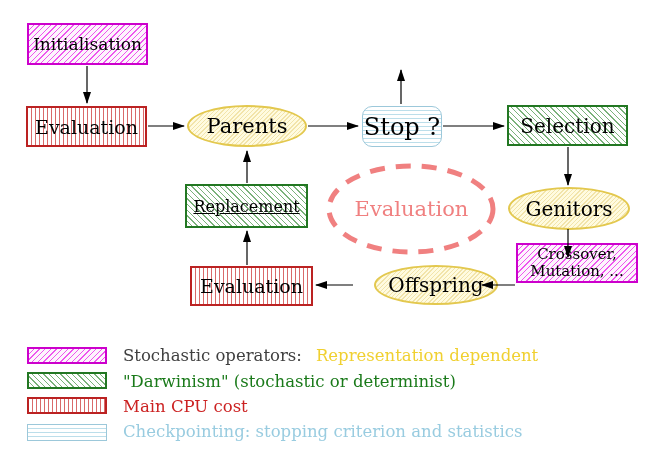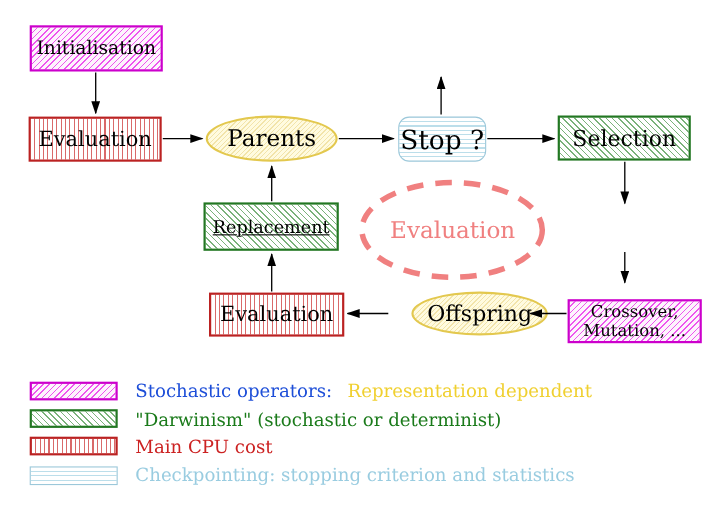--- a/index.html
+++ b/index.html
@@ -38,21 +38,21 @@
     background:repeating-linear-gradient(135deg, #fffbe0 0 2px, #f2e4aa 2px 3px);
   }
   .rounded { border-radius:10px; }
   #arrow-layer { position:absolute; left:0; top:0; width:662px; height:471px; pointer-events:none; }
   .generation-label {
     position:absolute; display:flex; align-items:center; justify-content:center;
     color:#f08080; font-size:21px;
   }
   .swatch { position:absolute; left:27px; width:76px; height:13px; }
   .legend-row { position:absolute; left:123px; font-size:16.5px; white-space:nowrap; }
-  .c-magenta { color:#1d4ed8; }
+  .c-magenta { color:#404040; }
   .c-yellow  { color:#f0d030;margin-top:36px; }
   .c-green   { color:#1a7a1a; }
   .c-red     { color:#cc2222; }
   .c-cyan    { color:#99cce0; }
   .gap-left  { margin-left:14px; }
 </style>
 </head>
 <body>
 
 <div id="canvas">
@@ -63,26 +63,27 @@
 
   <div class="node ellipse-yellow" style="left:187px;top:105px;width:116px;height:38px;font-size:21px;">Parents</div>
 
 
   <div class="node stripe-cyan rounded" style="left:362px;top:106px;width:78px;height:39px;font-size:24px;">Stop ?</div>
 
   <div class="node hatch-green" style="left:507px;top:105px;width:117px;height:37px;font-size:20px;">Selection</div>
 
   <div class="node hatch-green" style="left:185px;top:184px;width:119px;height:40px;font-size:16px;text-decoration:underline;">Replacement</div>
 
+  <div class="node ellipse-yellow" style="left:508px;top:187px;width:118px;height:39px;font-size:20px;">Genitors</div>
 
   <div class="node stripe-red" style="left:190px;top:266px;width:119px;height:36px;font-size:19px;">Evaluation</div>
 
   <div class="node ellipse-yellow" style="left:374px;top:265px;width:120px;height:36px;font-size:20px;">Offspring</div>
 
-  <div class="node hatch-magenta" style="left:516px;top:272px;width:118px;height:36px;font-size:15px;flex-direction:column;line-height:1.15;">
+  <div class="node hatch-magenta" style="left:516px;top:243px;width:118px;height:36px;font-size:15px;flex-direction:column;line-height:1.15;">
     <span>Crossover,</span>
     <span>Mutation, ...</span>
   </div>
 
   <div class="generation-label" style="left:328px;top:165px;width:167px;height:88px;">Evaluation</div>
 
   <svg id="arrow-layer" viewBox="0 0 662 471" xmlns="http://www.w3.org/2000/svg">
     <defs>
       <marker id="arr" markerWidth="12" markerHeight="8" refX="11" refY="4" orient="auto" markerUnits="userSpaceOnUse">
         <path d="M0,0 L12,4 L0,8 Z" fill="#000"></path>

